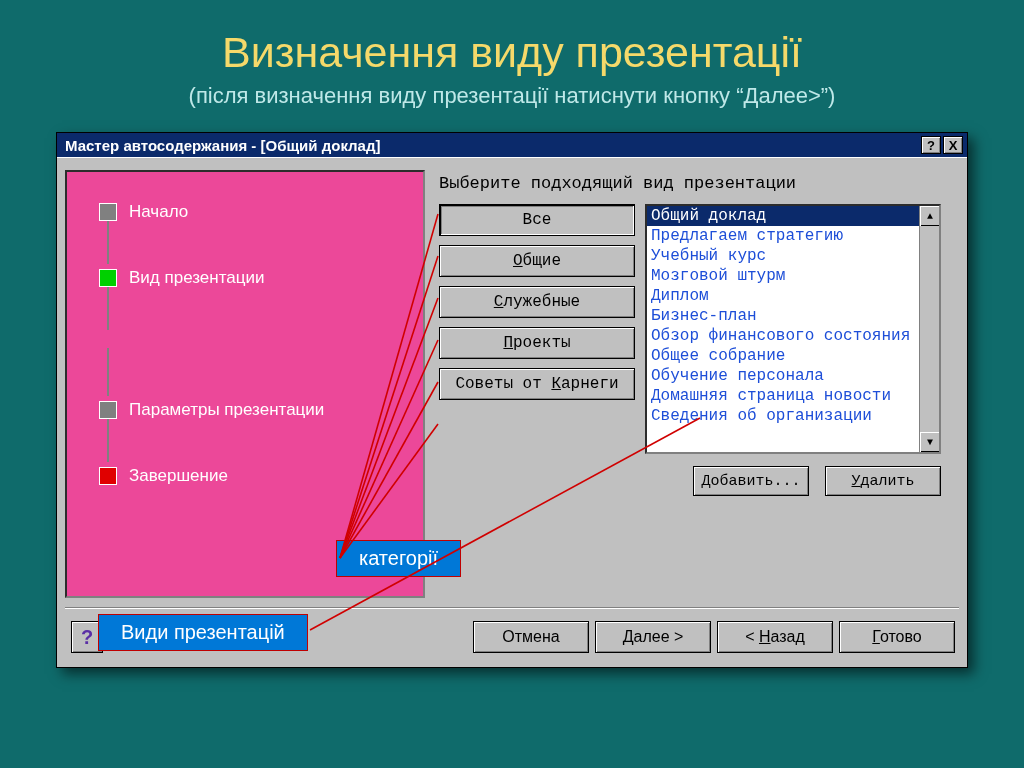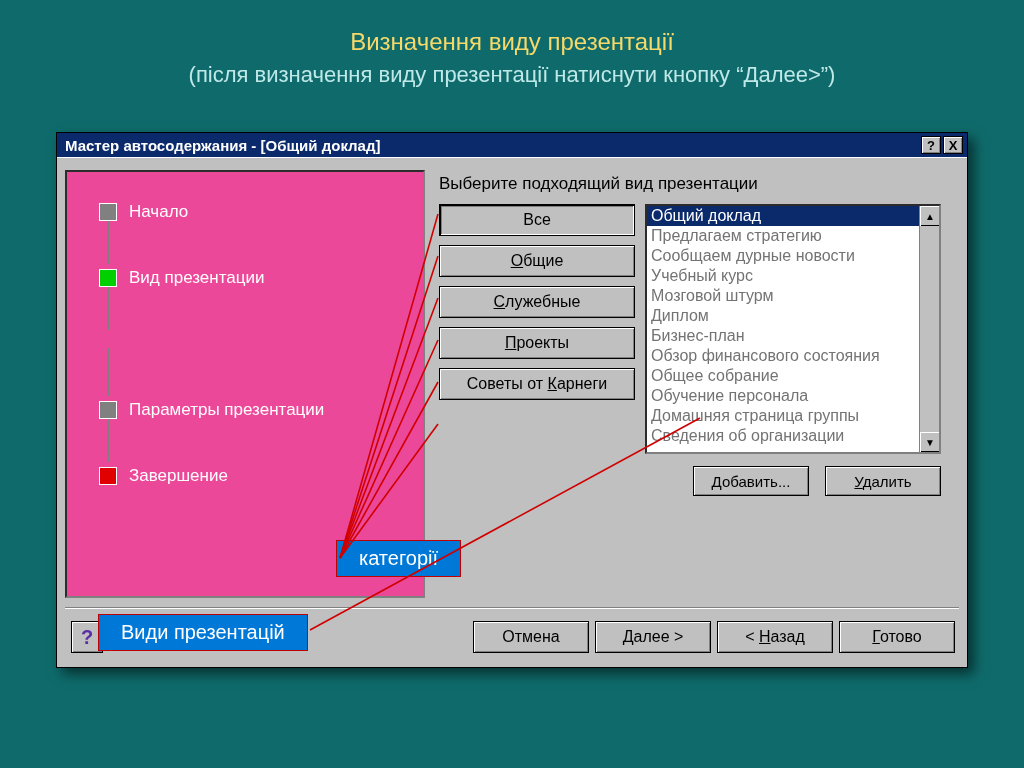--- a/index.html
+++ b/index.html
@@ -9,21 +9,21 @@
     height: 768px;
     background: #0f6b6b;
     font-family: "Tahoma", "Arial", sans-serif;
     overflow: hidden;
     position: relative;
   }
   .slide-title {
     text-align: center;
     padding-top: 28px;
     color: #f5d96a;
-    font-size: 24px;
+    font-size: 43px;
     font-weight: 400;
   }
   .slide-subtitle {
     text-align: center;
     color: #bfe8e8;
     font-size: 22px;
     margin-top: 6px;
   }
   .window {
     position: absolute;
@@ -85,21 +85,21 @@
   .sq.gray  { background: #808080; }
   .sq.green { background: #00d000; }
   .sq.red   { background: #e00000; }
   .vline {
     position: absolute;
     left: 40px; width: 2px;
     background: #808080;
   }
   .right-pane {
     position: absolute;
-    left: 376px; top: 12px; right: 10px; bottom: 66px;
+    left: 376px; top: 12px; right: 10px; bottom: 66px; font-family: Liberation Mono, monospace;
   }
   .prompt {
     font-size: 17px;
     color: #000;
     margin: 4px 0 10px 6px;
   }
   .cat-col {
     position: absolute;
     left: 6px; top: 34px;
     width: 196px;
@@ -124,21 +124,21 @@
     left: 212px; top: 34px; width: 296px; height: 250px;
     background: #fff;
     border: 2px inset #808080;
     overflow: hidden;
   }
   .list-inner { position:absolute; left:0; top:0; right:20px; bottom:0; }
   .li {
     height: 20px; line-height: 20px;
     padding-left: 4px;
     font-size: 16px;
-    color: #737373;
+    color: #1d4ed8;
     white-space: nowrap;
   }
   .li.sel { background: #0b2a6b; color: #fff; }
   .sb {
     position: absolute; right: 0; top: 0; bottom: 0; width: 20px;
     background: #c0c0c0;
     border-left: 1px solid #808080;
   }
   .sb .ar {
     position: absolute; left:0; width:20px; height:20px;
@@ -240,29 +240,28 @@
           </div>
         <div class="btn">
             <span>Советы от <span class="u">К</span>арнеги</span>
           </div>
       </div>
 
       <div class="listbox">
         <div class="list-inner">
           <div class="li sel">Общий доклад</div>
           <div class="li">Предлагаем стратегию</div>
-          <div class="li">Сообщаем дурные новости</div>
           <div class="li">Учебный курс</div>
           <div class="li">Мозговой штурм</div>
           <div class="li">Диплом</div>
           <div class="li">Бизнес-план</div>
           <div class="li">Обзор финансового состояния</div>
           <div class="li">Общее собрание</div>
           <div class="li">Обучение персонала</div>
-          <div class="li">Домашняя страница группы</div>
+          <div class="li">Домашняя страница новости</div>
           <div class="li">Сведения об организации</div>
         </div>
         <div class="sb">
           <div class="ar top">▲</div>
           <div class="ar bot">▼</div>
         </div>
       </div>
 
       <div class="list-actions">
         <div class="btn">

